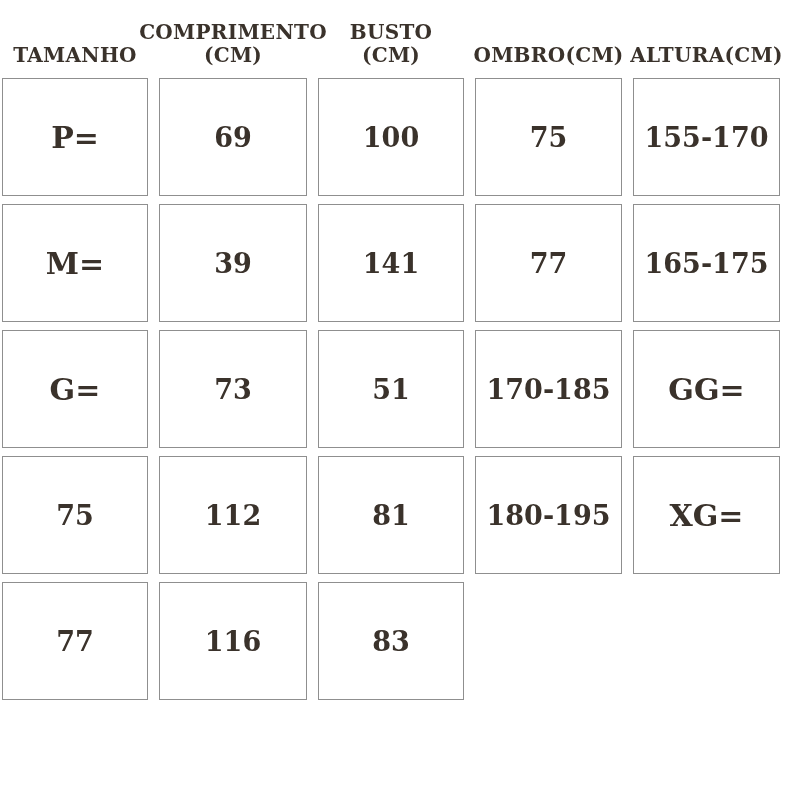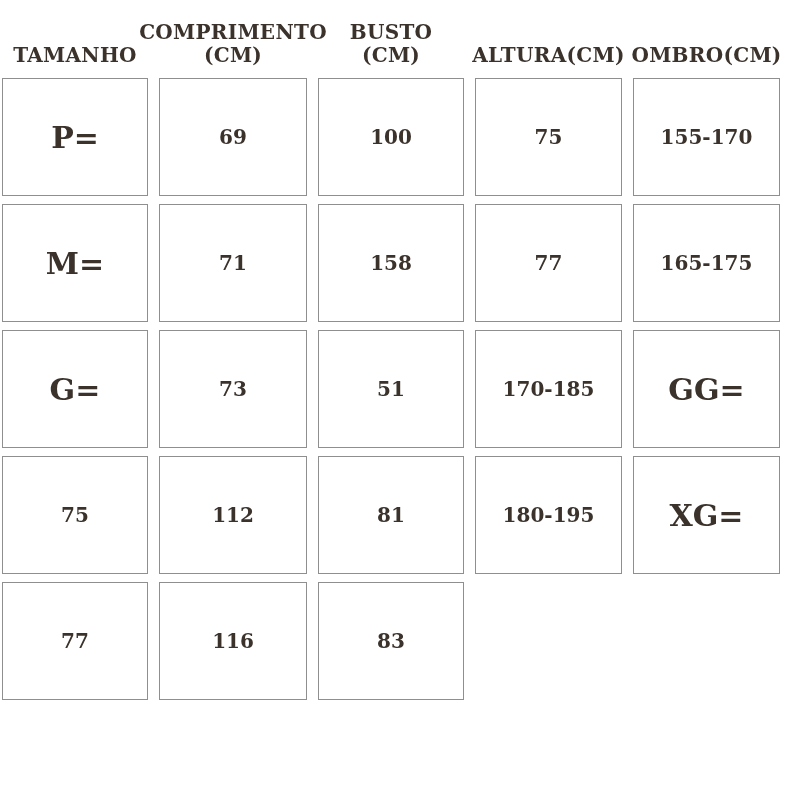--- a/index.html
+++ b/index.html
@@ -35,50 +35,50 @@
     letter-spacing: 0.3px;
     padding: 0 4px 4px 4px;
     box-sizing: border-box;
   }
   .cell {
     border: 1.5px solid #8f8f8f;
     background: #ffffff;
     display: flex;
     align-items: center;
     justify-content: center;
-    font-size: 20px;
+    font-size: 27px;
     font-weight: 700;
     box-sizing: border-box;
     text-align: center;
   }
   .cell.label {
     font-size: 30px;
   }
 </style>
 </head>
 <body>
 
 <div class="page">
   <div class="grid">
 
     <div class="hdr">TAMANHO</div>
     <div class="hdr">COMPRIMENTO (CM)</div>
     <div class="hdr">BUSTO (CM)</div>
+    <div class="hdr">OMBRO(CM)</div>
     <div class="hdr">ALTURA(CM)</div>
-    <div class="hdr">OMBRO(CM)</div>
 
     <div class="cell label">P=</div>
     <div class="cell">69</div>
     <div class="cell">100</div>
     <div class="cell">75</div>
     <div class="cell">155-170</div>
 
     <div class="cell label">M=</div>
-    <div class="cell">71</div>
-    <div class="cell">158</div>
+    <div class="cell">39</div>
+    <div class="cell">141</div>
     <div class="cell">77</div>
     <div class="cell">165-175</div>
 
     <div class="cell label">G=</div>
     <div class="cell">73</div>
     <div class="cell">51</div>
     <div class="cell">170-185</div>
 
     <div class="cell label">GG=</div>
     <div class="cell">75</div>

